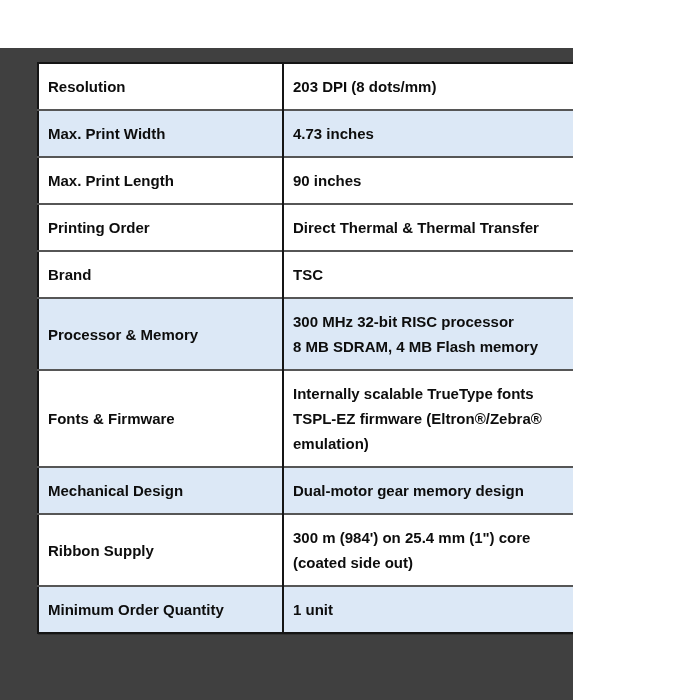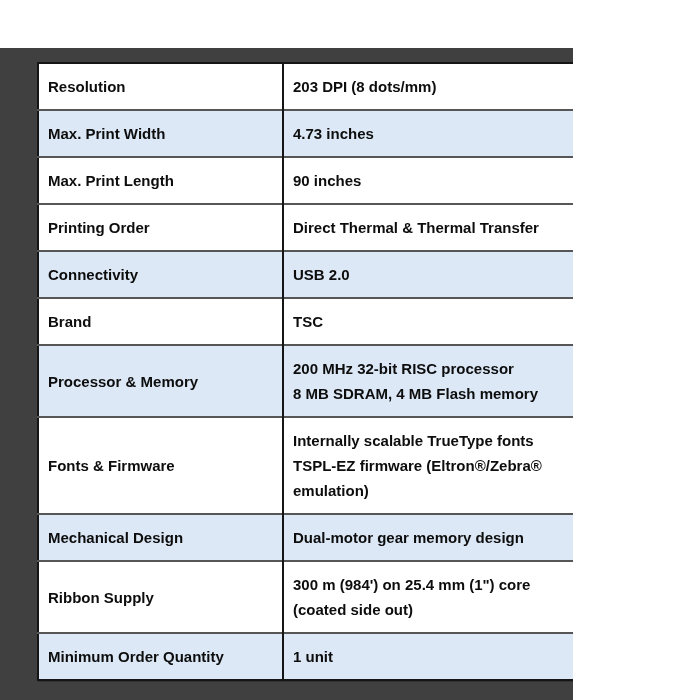--- a/index.html
+++ b/index.html
@@ -78,36 +78,30 @@
     <td class="value-cell">
             <div class="line">90 inches</div>
           </td>
   </tr>
         <tr>
     <td class="label-cell">Printing Order</td>
     <td class="value-cell">
             <div class="line">Direct Thermal &amp; Thermal Transfer</div>
           </td>
   </tr>
-        <tr class="shaded">
-    <td class="label-cell">Connectivity</td>
-    <td class="value-cell">
-            <div class="line">USB 2.0</div>
-          </td>
-  </tr>
         <tr>
     <td class="label-cell">Brand</td>
     <td class="value-cell">
             <div class="line">TSC</div>
           </td>
   </tr>
         <tr class="shaded">
     <td class="label-cell">Processor &amp; Memory</td>
     <td class="value-cell">
-            <div class="line">200 MHz 32-bit RISC processor</div>
+            <div class="line">300 MHz 32-bit RISC processor</div>
             <div class="line">8 MB SDRAM, 4 MB Flash memory</div>
           </td>
   </tr>
         <tr>
     <td class="label-cell">Fonts &amp; Firmware</td>
     <td class="value-cell">
             <div class="line">Internally scalable TrueType fonts</div>
             <div class="line">TSPL-EZ firmware (Eltron®/Zebra®</div>
             <div class="line">emulation)</div>
           </td>

